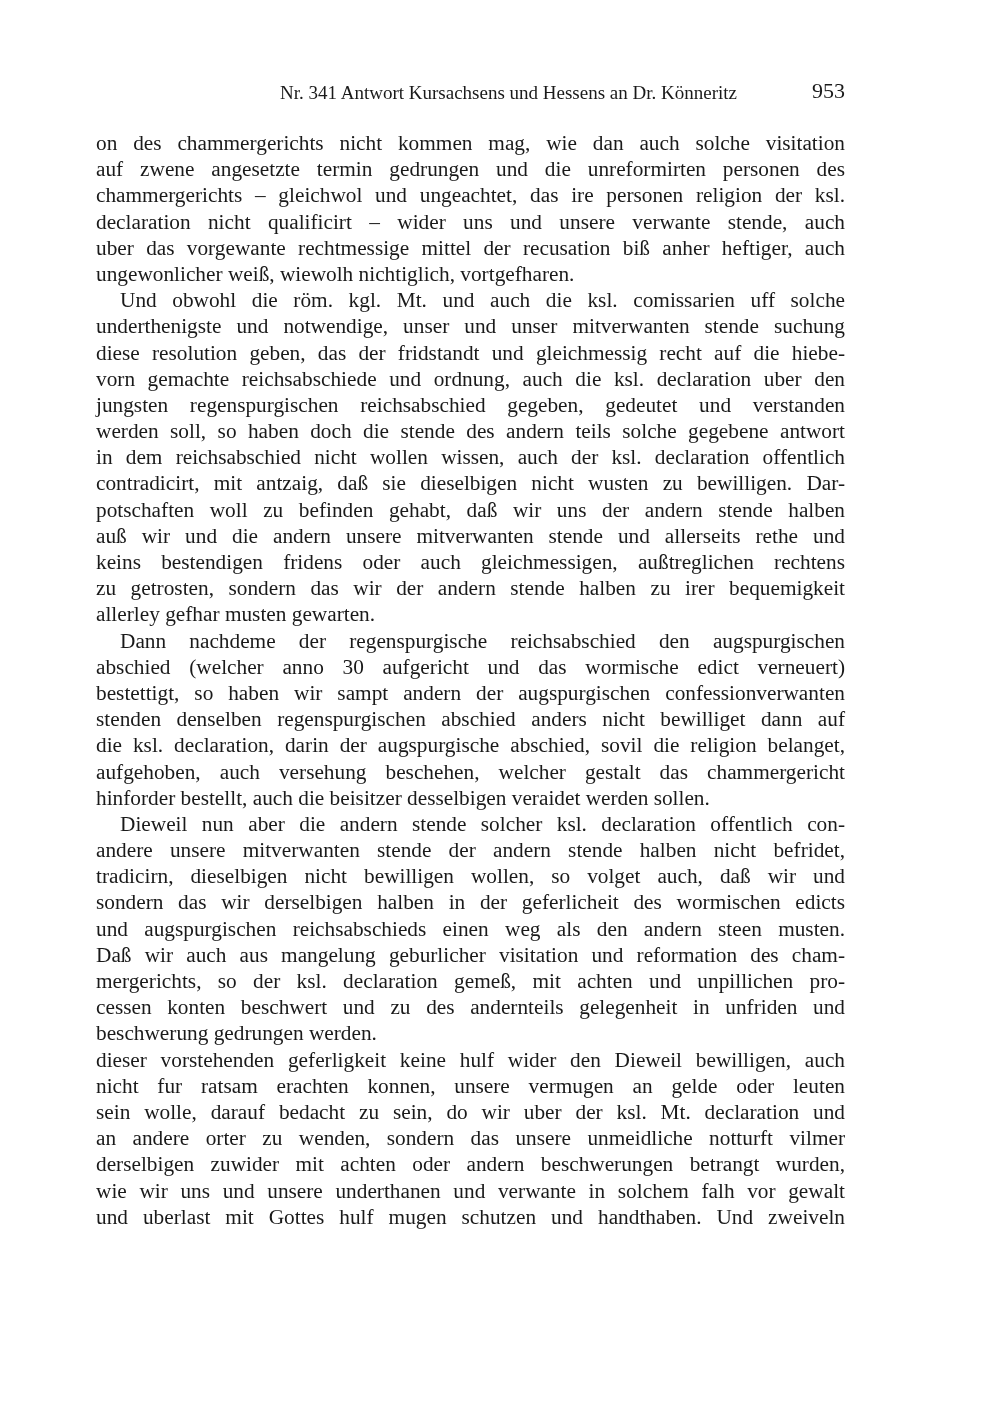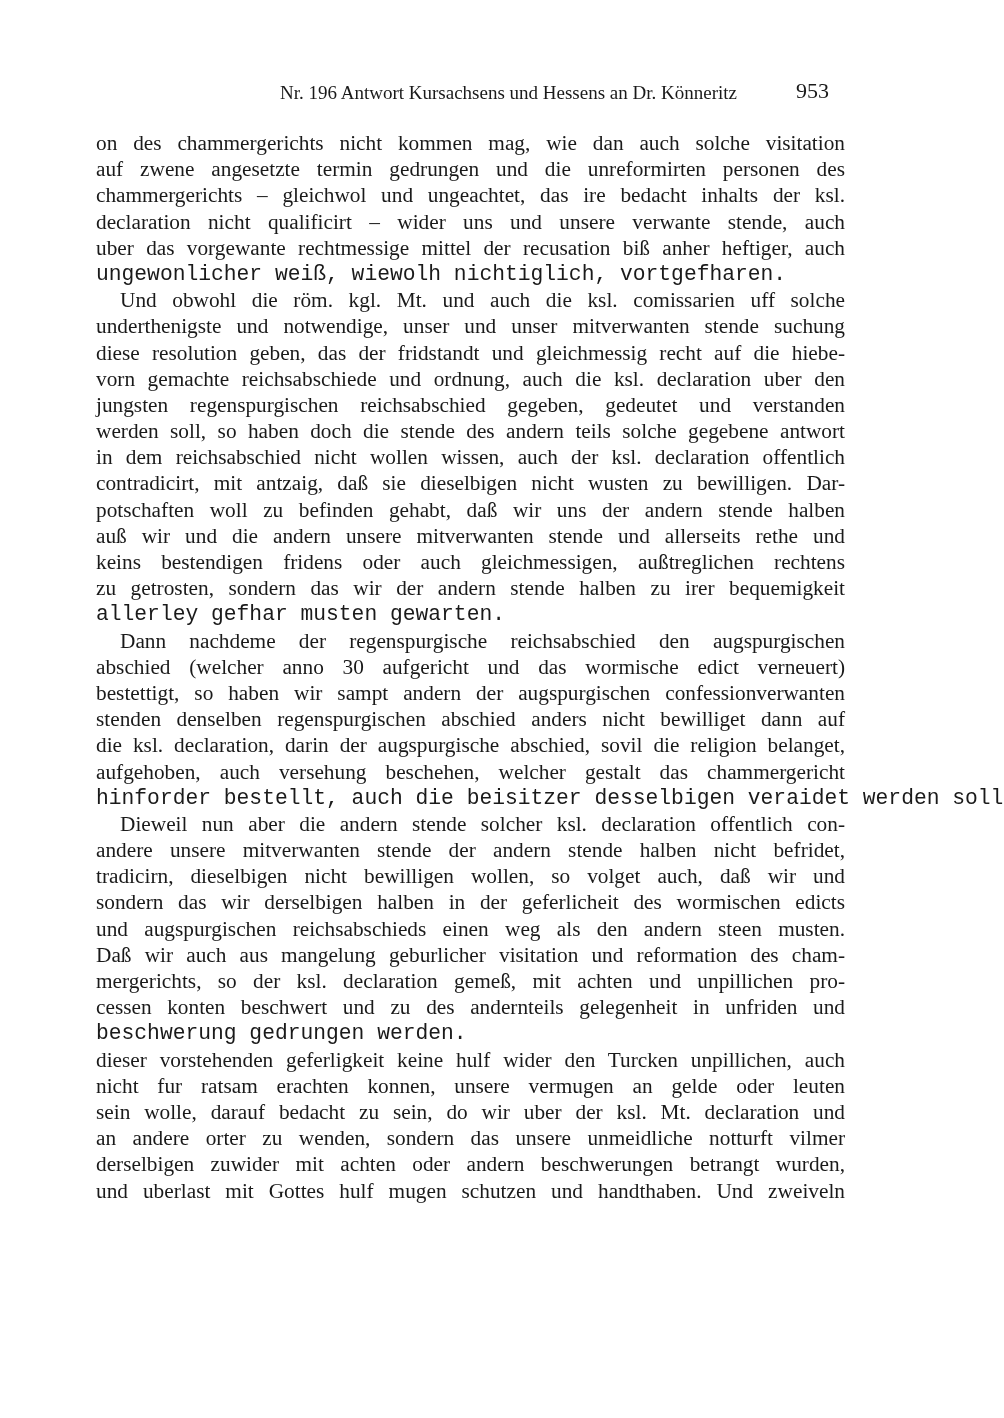--- a/index.html
+++ b/index.html
@@ -9,44 +9,44 @@
     color: #1a1a1a;
     font-family: "Liberation Serif", "DejaVu Serif", serif;
   }
   .running-head {
     position: relative; height: 30px; font-size: 19px; line-height: 30px;
   }
   .running-title {
     position: absolute; right: 108px; top: 0; white-space: nowrap;
   }
   .page-number {
-    position: absolute; right: 16px; top: -2px; font-size: 22px;
+    position: absolute; right: 0; top: -2px; font-size: 22px;
   }
   .body-text { margin-top: 22px; }
   .line {
     display: block; font-size: 21.3px; line-height: 26.2px; height: 26.2px;
     white-space: nowrap; text-align: justify; text-align-last: justify;
     overflow: visible;
   }
-  .line.last { text-align-last: left; font-family: Liberation Mono, monospace; }
+  .line.last { text-align-last: left; }
   .line.indent { padding-left: 24px; }
 </style>
 </head>
 <body>
 
 <div class="page">
   <div class="running-head">
-    <span class="running-title">Nr. 196 Antwort Kursachsens und Hessens an Dr. Könneritz</span>
+    <span class="running-title">Nr. 341 Antwort Kursachsens und Hessens an Dr. Könneritz</span>
     <span class="page-number">953</span>
   </div>
   <div class="body-text" id="body-text">
       <div>
         <span class="line">on des chammergerichts nicht kommen mag, wie dan auch solche visitation</span>
         <span class="line">auf zwene angesetzte termin gedrungen und die unreformirten personen des</span>
-        <span class="line">chammergerichts – gleichwol und ungeachtet, das ire bedacht inhalts der ksl.</span>
+        <span class="line">chammergerichts – gleichwol und ungeachtet, das ire personen religion der ksl.</span>
         <span class="line">declaration nicht qualificirt – wider uns und unsere verwante stende, auch</span>
         <span class="line">uber das vorgewante rechtmessige mittel der recusation biß anher heftiger, auch</span>
         <span class="line last">ungewonlicher weiß, wiewolh nichtiglich, vortgefharen.</span>
       </div>
       <div>
         <span class="line indent">Und obwohl die röm. kgl. Mt. und auch die ksl. comissarien uff solche</span>
         <span class="line">underthenigste und notwendige, unser und unser mitverwanten stende suchung</span>
         <span class="line">diese resolution geben, das der fridstandt und gleichmessig recht auf die hiebe-</span>
         <span class="line">vorn gemachte reichsabschiede und ordnung, auch die ksl. declaration uber den</span>
         <span class="line">jungsten regenspurgischen reichsabschied gegeben, gedeutet und verstanden</span>
@@ -73,21 +73,22 @@
         <span class="line">andere unsere mitverwanten stende der andern stende halben nicht befridet,</span>
         <span class="line">tradicirn, dieselbigen nicht bewilligen wollen, so volget auch, daß wir und</span>
         <span class="line">sondern das wir derselbigen halben in der geferlicheit des wormischen edicts</span>
         <span class="line">und augspurgischen reichsabschieds einen weg als den andern steen musten.</span>
         <span class="line">Daß wir auch aus mangelung geburlicher visitation und reformation des cham-</span>
         <span class="line">mergerichts, so der ksl. declaration gemeß, mit achten und unpillichen pro-</span>
         <span class="line">cessen konten beschwert und zu des andernteils gelegenheit in unfriden und</span>
         <span class="line last">beschwerung gedrungen werden.</span>
       </div>
       <div>
-        <span class="line">dieser vorstehenden geferligkeit keine hulf wider den Turcken unpillichen, auch</span>
+        <span class="line">dieser vorstehenden geferligkeit keine hulf wider den Dieweil bewilligen, auch</span>
         <span class="line">nicht fur ratsam erachten konnen, unsere vermugen an gelde oder leuten</span>
         <span class="line">sein wolle, darauf bedacht zu sein, do wir uber der ksl. Mt. declaration und</span>
         <span class="line">an andere orter zu wenden, sondern das unsere unmeidliche notturft vilmer</span>
         <span class="line">derselbigen zuwider mit achten oder andern beschwerungen betrangt wurden,</span>
+        <span class="line">wie wir uns und unsere underthanen und verwante in solchem falh vor gewalt</span>
         <span class="line">und uberlast mit Gottes hulf mugen schutzen und handthaben. Und zweiveln</span>
       </div>
     </div>
 </div>
 
 </body></html>

